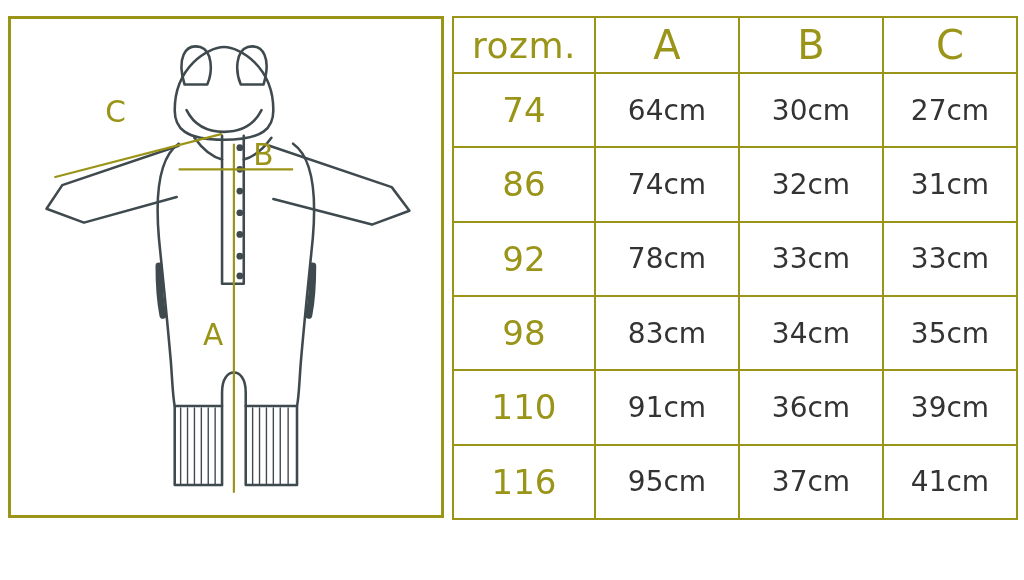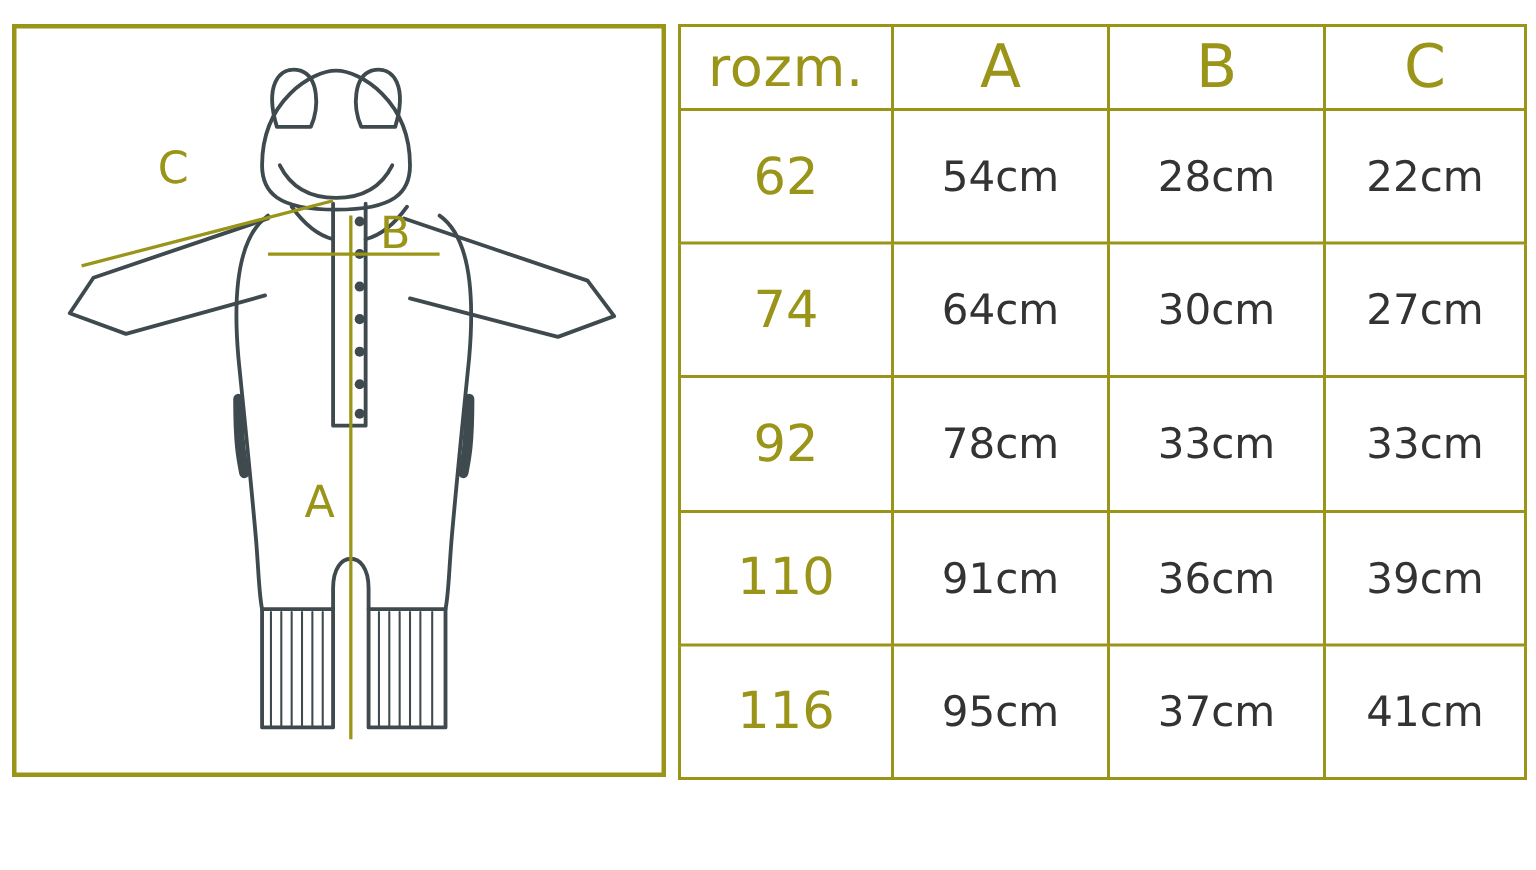--- a/index.html
+++ b/index.html
@@ -158,38 +158,44 @@
     <thead>
       <tr>
         <th class="head-cell head-size">rozm.</th>
         <th class="head-cell">A</th>
         <th class="head-cell">B</th>
         <th class="head-cell">C</th>
       </tr>
     </thead>
     <tbody>
       <tr>
-        <td class="row-size">62</td>
-        <td class="row-val">54cm</td>
-        <td class="row-val">28cm</td>
-        <td class="row-val">22cm</td>
-      </tr>
-      <tr>
         <td class="row-size">74</td>
         <td class="row-val">64cm</td>
         <td class="row-val">30cm</td>
         <td class="row-val">27cm</td>
       </tr>
       <tr>
+        <td class="row-size">86</td>
+        <td class="row-val">74cm</td>
+        <td class="row-val">32cm</td>
+        <td class="row-val">31cm</td>
+      </tr>
+      <tr>
         <td class="row-size">92</td>
         <td class="row-val">78cm</td>
         <td class="row-val">33cm</td>
         <td class="row-val">33cm</td>
       </tr>
       <tr>
+        <td class="row-size">98</td>
+        <td class="row-val">83cm</td>
+        <td class="row-val">34cm</td>
+        <td class="row-val">35cm</td>
+      </tr>
+      <tr>
         <td class="row-size">110</td>
         <td class="row-val">91cm</td>
         <td class="row-val">36cm</td>
         <td class="row-val">39cm</td>
       </tr>
       <tr>
         <td class="row-size">116</td>
         <td class="row-val">95cm</td>
         <td class="row-val">37cm</td>
         <td class="row-val">41cm</td>

